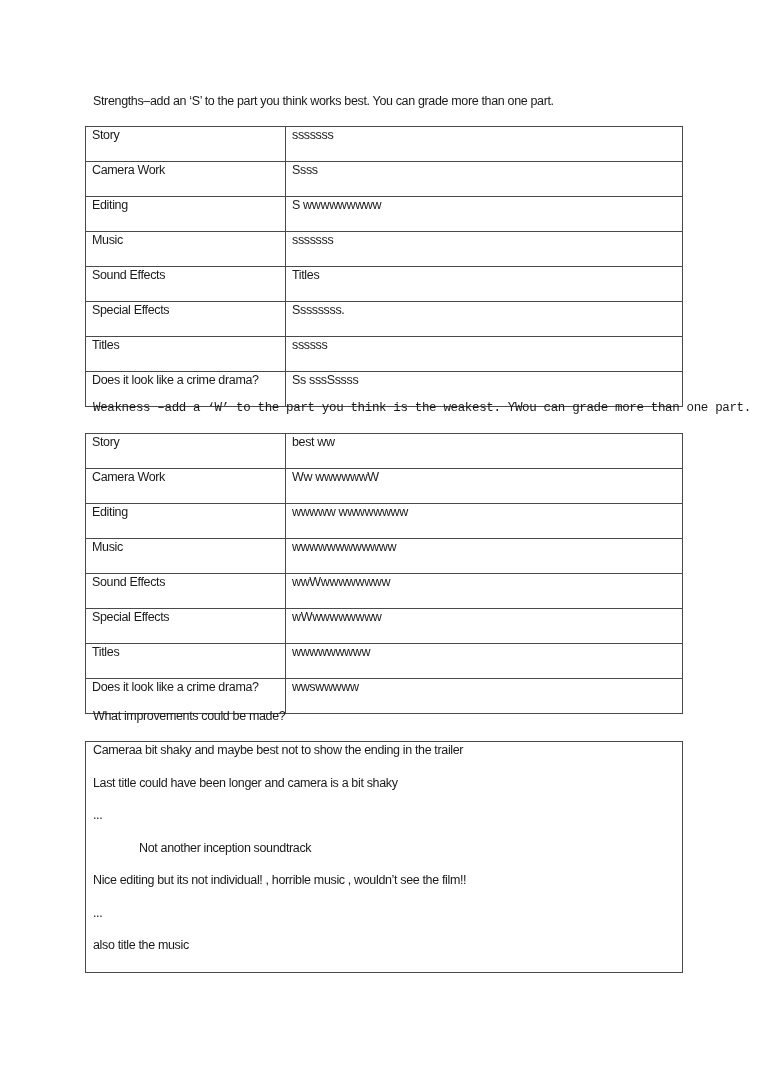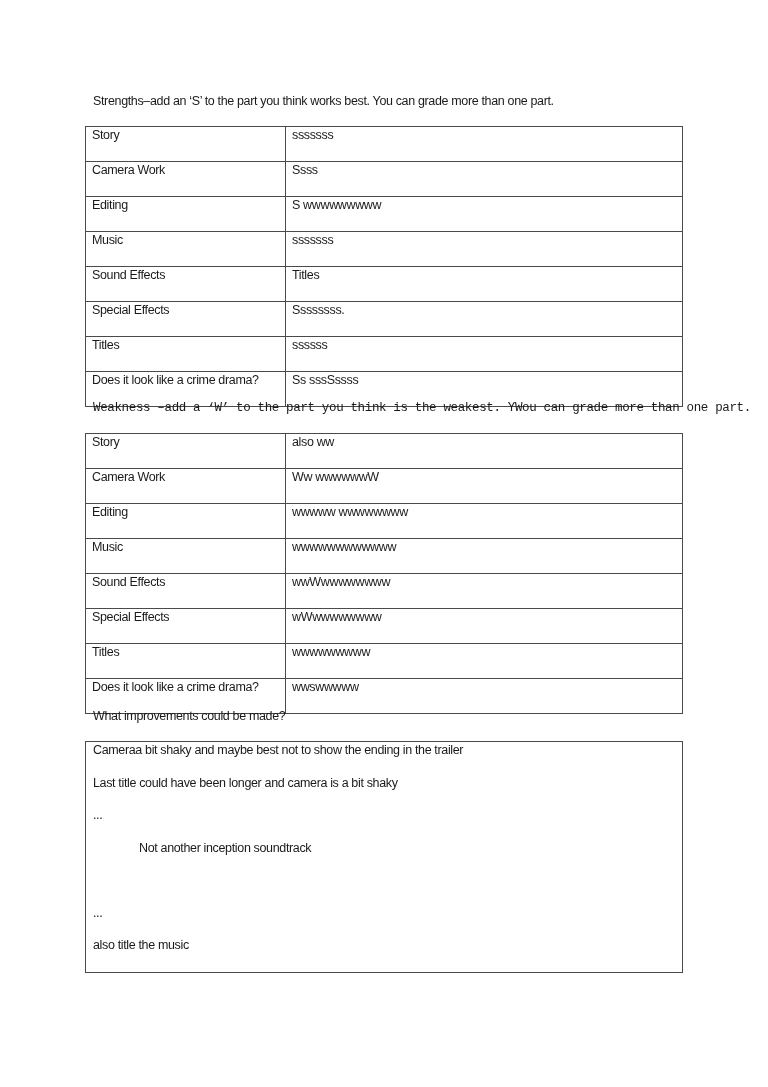--- a/index.html
+++ b/index.html
@@ -113,21 +113,21 @@
       </tr>
     </tbody>
   </table>
 
   <div class="heading" style="top:401px;font-family:Liberation Mono, monospace;">Weakness –add a ‘W’ to the part you think is the weakest. YWou can grade more than one part.</div>
 
   <table class="grid" style="top:433px;">
     <tbody>
       <tr>
         <td class="label">Story</td>
-        <td>also ww</td>
+        <td>best ww</td>
       </tr>
       <tr>
         <td class="label">Camera Work</td>
         <td>Ww wwwwwwW</td>
       </tr>
       <tr>
         <td class="label">Editing</td>
         <td>wwwww wwwwwwww</td>
       </tr>
       <tr>
@@ -153,17 +153,18 @@
     </tbody>
   </table>
 
   <div class="heading" style="top:709px;">What improvements could be made?</div>
 
   <div class="box">
     <div class="line" style="top:34px;">Last title could have been longer and camera is a bit shaky</div>
     <div class="line" style="top:1px;">Cameraa  bit shaky and maybe best not to show the ending in the trailer</div>
     <div class="line" style="top:66px;">...</div>
     <div class="line" style="top:99px;margin-left:46px;">Not another inception soundtrack</div>
+    <div class="line" style="top:131px;">Nice editing but its not individual! , horrible music , wouldn’t see the film!!</div>
     <div class="line" style="top:164px;">...</div>
     <div class="line" style="top:196px;">also title the music</div>
   </div>
 
 </div>
 
 </body></html>

